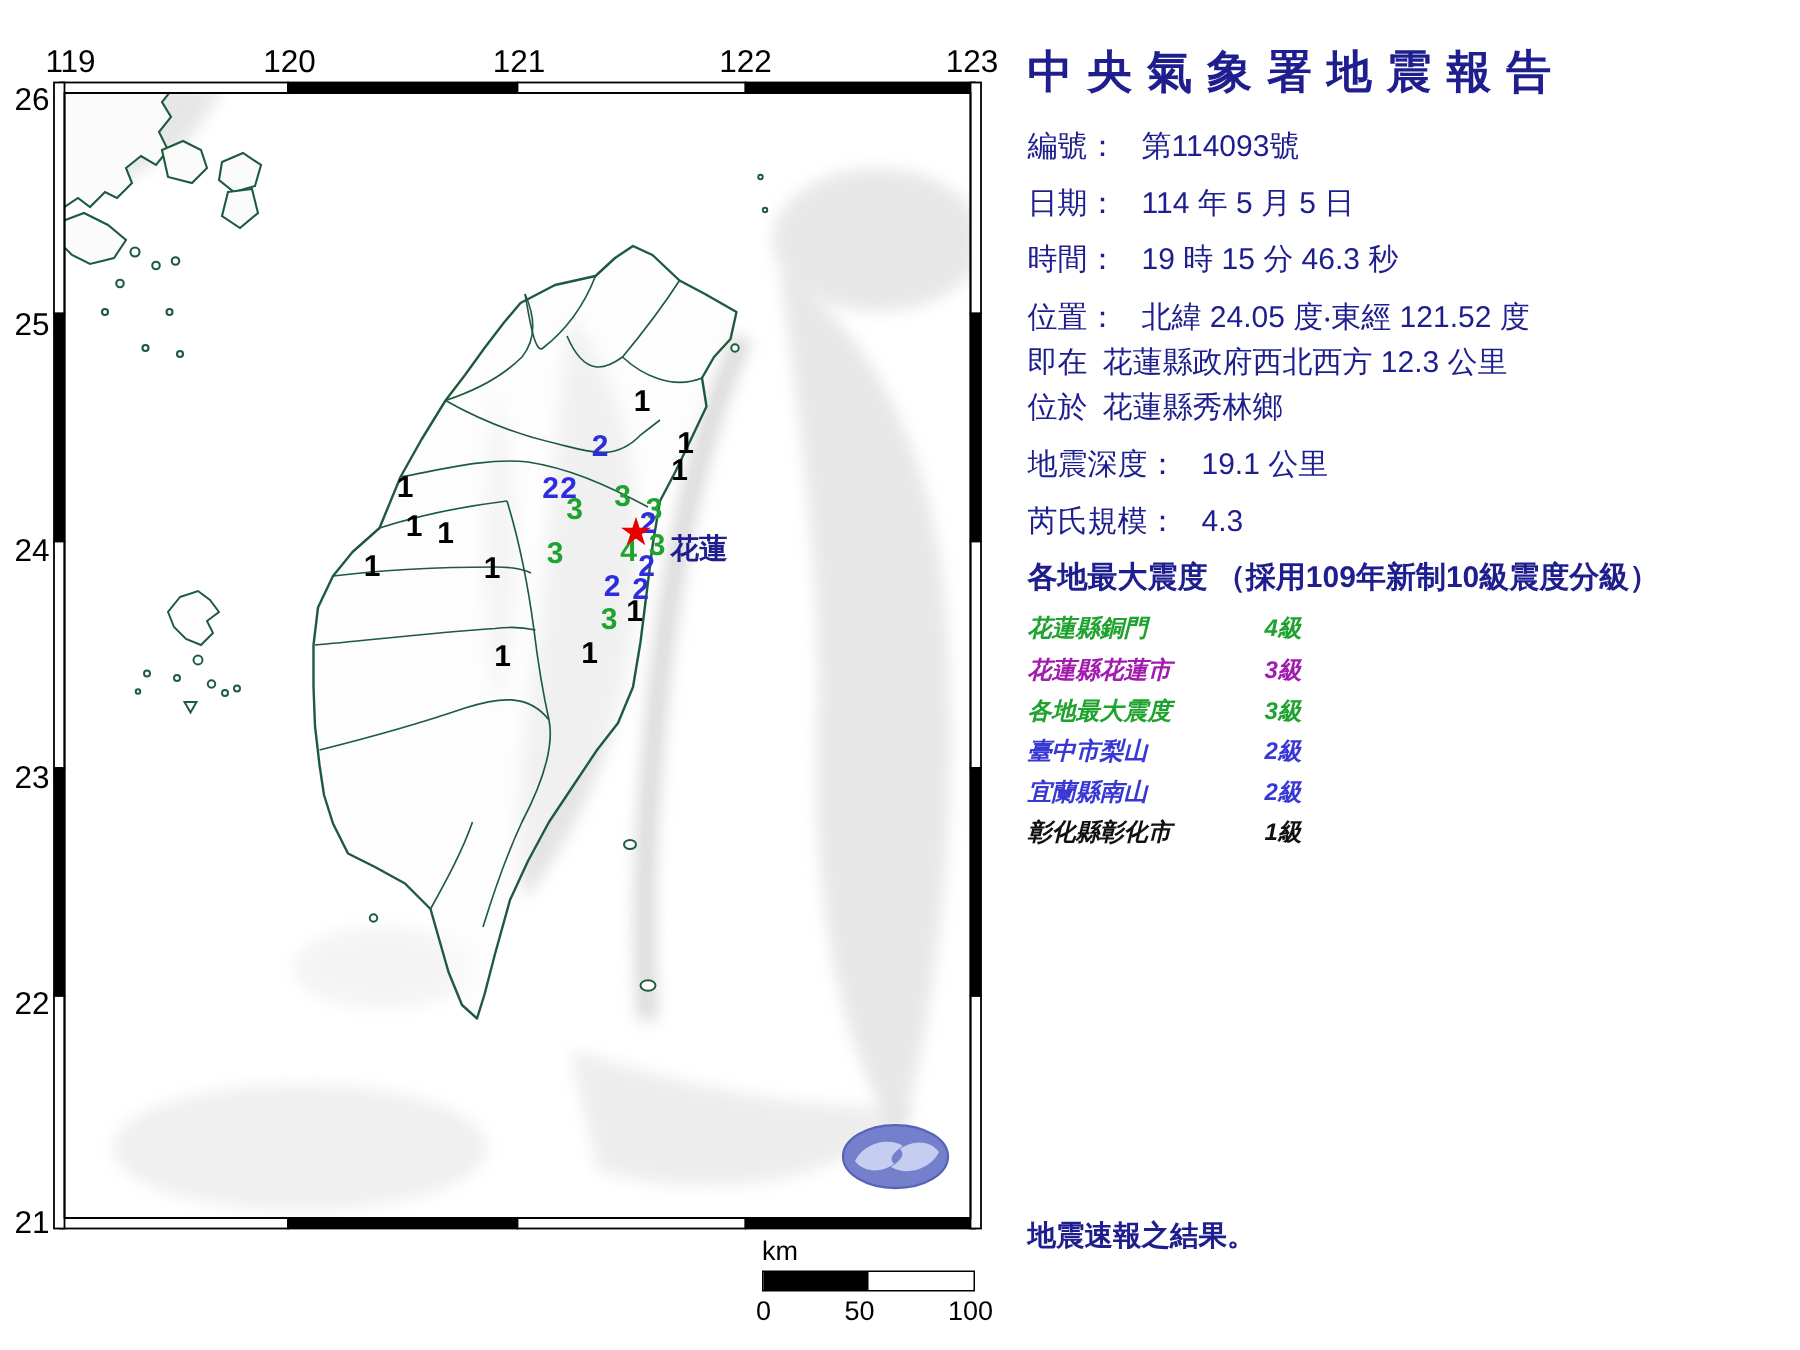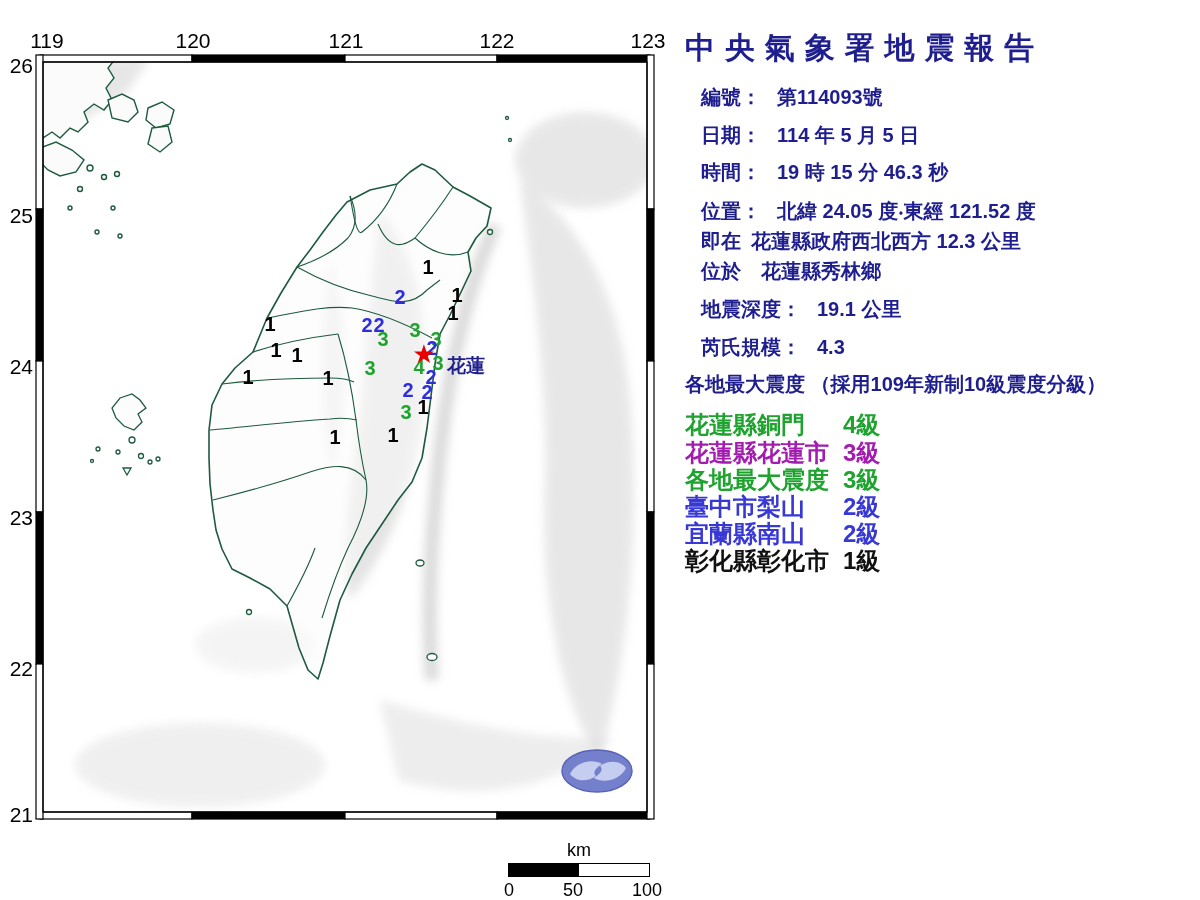--- a/index.html
+++ b/index.html
@@ -8,33 +8,33 @@
   
   #map-wrap{position:absolute;left:0;top:0;width:680px;height:704px;}
   svg text.axis{font:21px "Liberation Sans",sans-serif;fill:#000;}
   svg text.station{font:bold 20px "Liberation Sans",sans-serif;}
   svg text.city{font:bold 19px "Liberation Sans",sans-serif;fill:#1e1e8f;}
   svg text.epi-star{font:26px "Liberation Sans",sans-serif;}
   
   #report{position:absolute;left:685px;top:0;width:510px;color:#1e1e8f;}
   #report .title{position:absolute;left:0;top:28px;font-size:30px;font-weight:bold;
                  letter-spacing:0.33em;white-space:nowrap;text-align:right;}
-  .fline{position:absolute;left:16px;white-space:nowrap;font-size:20px;font-weight:bold;}
+  .fline{position:absolute;left:0;white-space:nowrap;font-size:20px;font-weight:normal;}
   .fline .lbl{margin-right:16px;}
   .int-header{position:absolute;left:0;top:371px;font-size:20px;font-weight:bold;white-space:nowrap;}
-  .int-row{position:absolute;left:0;width:350px;font-size:24px;font-weight:bold;white-space:nowrap;}
+  .int-row{position:absolute;left:0;width:350px;font-size:16px;font-weight:bold;white-space:nowrap;font-style:italic;}
   .int-row .val{position:absolute;left:158px;top:0;}
   #footer{position:absolute;left:685px;top:812px;width:500px;color:#1e1e8f;
           font-size:19px;font-weight:bold;line-height:26px;}
   
   #legend{position:absolute;left:55px;top:820px;font-size:19px;font-weight:bold;
           color:#1e1e8f;white-space:nowrap;}
   #legend .star{color:#e60000;}
   #scalebar{position:absolute;left:508px;top:824px;width:142px;}
-  #scalebar .km{text-align:center;font-size:18px;color:#000;margin-bottom:2px;margin-top:16px;}
+  #scalebar .km{text-align:left;font-size:18px;color:#000;margin-bottom:2px;}
   #scalebar .bar{position:relative;height:12px;border:1.5px solid #000;}
   #scalebar .half-black{position:absolute;left:0;top:0;width:50%;height:100%;background:#000;}
   #scalebar .ticks{display:flex;justify-content:space-between;font-size:18px;color:#000;margin-top:3px;}
   #scalebar .ticks span:first-child{margin-left:-4px;}
   #scalebar .ticks span:last-child{margin-right:-12px;text-align:center;}
 </style>
 </head>
 <body>
 
 <div id="page">
@@ -213,21 +213,21 @@
       <span class="lbl">編號：</span><span>第114093號</span></div>
     <div class="fline" style="top:122px">
       <span class="lbl">日期：</span><span>114 年 5 月 5 日</span></div>
     <div class="fline" style="top:159px">
       <span class="lbl">時間：</span><span>19 時 15 分 46.3 秒</span></div>
     <div class="fline" style="top:197px">
       <span class="lbl">位置：</span><span>北緯 24.05 度‧東經 121.52 度</span></div>
     <div class="fline" style="top:228px">
       <span class="lbl" style="margin-right:10px">即在</span><span>花蓮縣政府西北西方 12.3 公里</span></div>
     <div class="fline" style="top:258px">
-      <span class="lbl" style="margin-right:20px">位於</span><span>花蓮縣秀林鄉</span></div>
+      <span class="lbl" style="margin-right:10px">位於</span><span>花蓮縣秀林鄉</span></div>
     <div class="fline" style="top:296px">
       <span class="lbl">地震深度：</span><span>19.1 公里</span></div>
     <div class="fline" style="top:334px">
       <span class="lbl">芮氏規模：</span><span>4.3</span></div>
 
     <div class="int-header">各地最大震度 （採用109年新制10級震度分級）</div>
 
     <div class="int-row" style="top: 409px; color: rgb(31, 163, 47);">
       <span>花蓮縣銅門</span>
       <span class="val">4級</span></div>
@@ -242,14 +242,15 @@
       <span class="val">2級</span></div>
     <div class="int-row" style="top: 518px; color: rgb(56, 56, 214);">
       <span>宜蘭縣南山</span>
       <span class="val">2級</span></div>
     <div class="int-row" style="top: 545px; color: rgb(17, 17, 17);">
       <span>彰化縣彰化市</span>
       <span class="val">1級</span></div>
   </div>
 
   <div id="footer">
+    <div>地震速報之結果。</div>
   </div>
 </div>
 
 </body></html>

